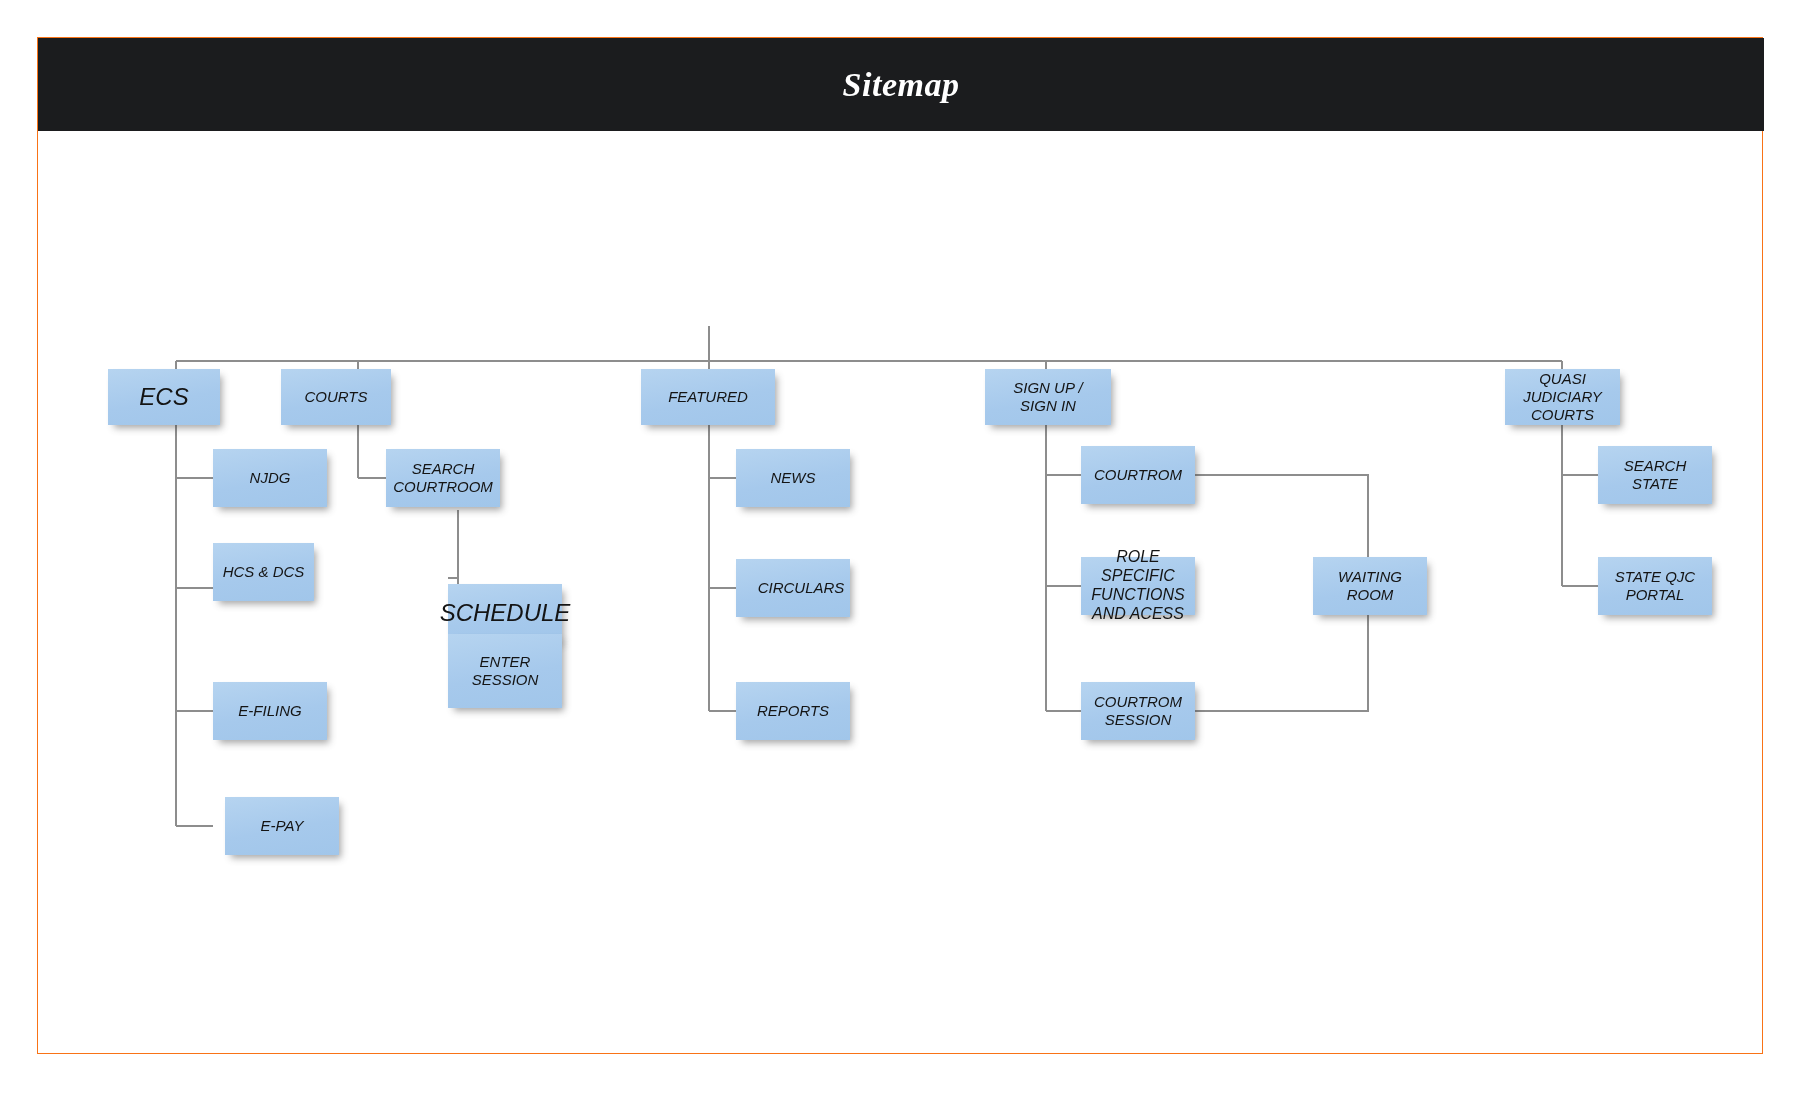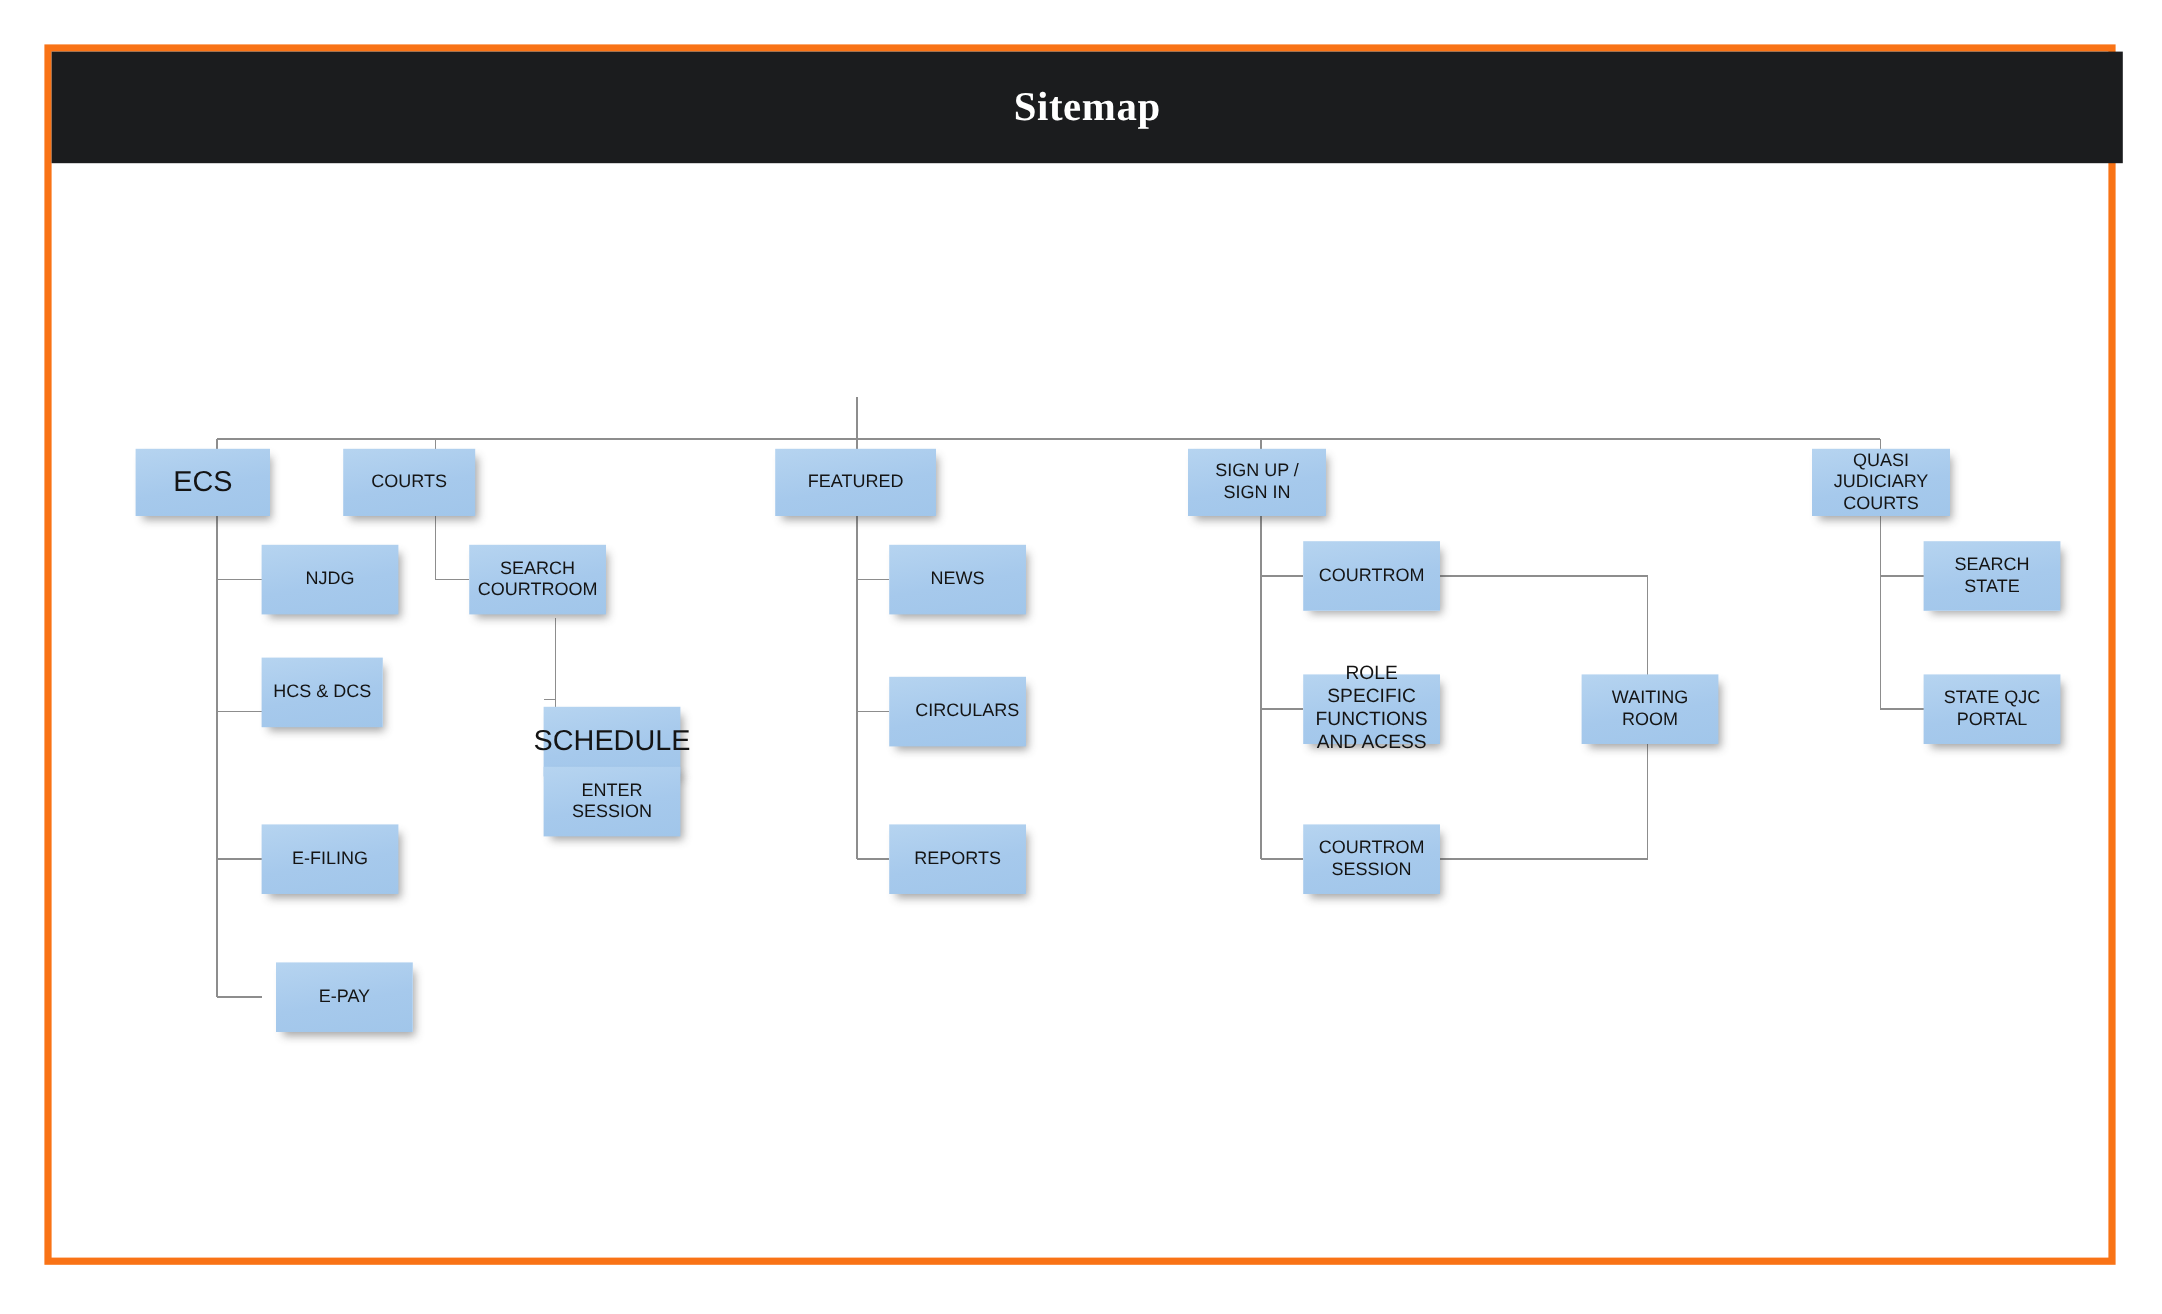--- a/index.html
+++ b/index.html
@@ -19,23 +19,24 @@
     background: #ffffff;
   }
 
   
   #doc-frame {
     position: absolute;
     left: 37px;
     top: 37px;
     width: 1726px;
     height: 1017px;
-    border: 6px solid #f97316;
+    border: 1px solid #f97316;
     box-sizing: border-box;
     background: #ffffff;
+    font-style: italic;
   }
 
   
   #title-bar {
     position: absolute;
     left: 0px;
     top: 0px;
     width: 1726px;
     height: 93px;
     background: #1b1c1e;
@@ -145,41 +146,41 @@
         </g>
       </svg>
 
 
       <div class="node lg" style="left:70px; top:331px; width:112px; height:56px;">ECS</div>
 
       <div class="node" style="left:243px; top:331px; width:110px; height:56px;">COURTS</div>
 
       <div class="node" style="left:603px; top:331px; width:134px; height:56px;">FEATURED</div>
 
-      <div class="node" style="left:947px; top:331px; width:115px; height:56px;">SIGN UP /
+      <div class="node" style="left:947px; top:331px; width:126px; height:56px;">SIGN UP /
 SIGN IN</div>
 
       <div class="node" style="left:1467px; top:331px; width:115px; height:56px;">QUASI
 JUDICIARY
 COURTS</div>
 
       <div class="node" style="left:175px; top:411px; width:114px; height:58px;">NJDG</div>
 
       <div class="node" style="left:175px; top:505px; width:101px; height:58px;">HCS &amp; DCS</div>
 
       <div class="node" style="left:175px; top:644px; width:114px; height:58px;">E-FILING</div>
 
       <div class="node" style="left:187px; top:759px; width:114px; height:58px;">E-PAY</div>
 
       <div class="node" style="left:348px; top:411px; width:114px; height:58px;">SEARCH
 COURTROOM</div>
 
       <div class="node lg" style="left:410px; top:511px; width:114px; height:58px;margin-top:35px;">SCHEDULE</div>
 
-      <div class="node" style="left:410px; top:596px; width:114px; height:58px;">ENTER
+      <div class="node" style="left:410px; top:596px; width:114px; height:74px;">ENTER
 SESSION</div>
 
       <div class="node" style="left:698px; top:411px; width:114px; height:58px;">NEWS</div>
 
       <div class="node" style="left:698px; top:521px; width:114px; height:58px;padding-left:20px;">CIRCULARS</div>
 
       <div class="node" style="left:698px; top:644px; width:114px; height:58px;">REPORTS</div>
 
       <div class="node" style="left:1043px; top:408px; width:114px; height:58px;">COURTROM</div>
 

